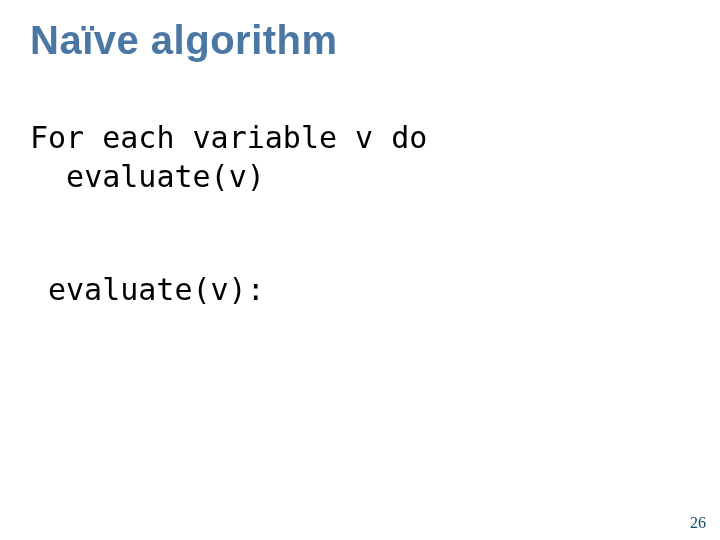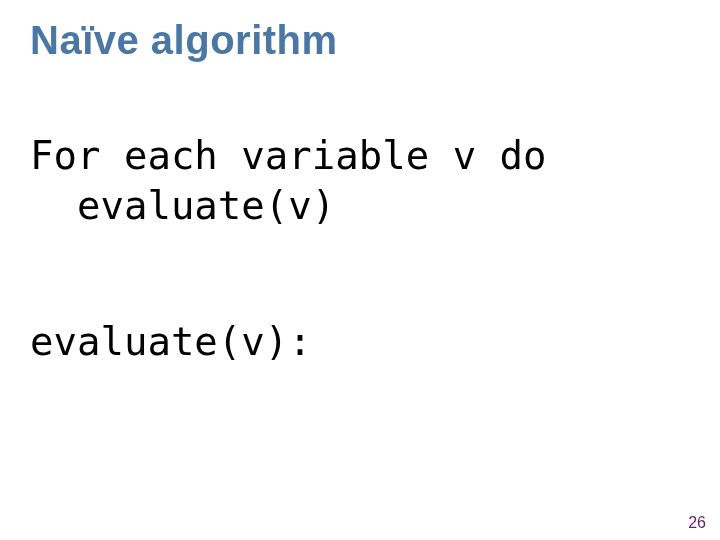--- a/index.html
+++ b/index.html
@@ -22,42 +22,43 @@
   .title {
     color: #4a77a4;
     font-weight: bold;
     font-size: 40px;
     letter-spacing: 0.5px;
     margin: 0 0 18px 0;
     font-family: Verdana, Geneva, sans-serif;
   }
   .code {
     font-family: "Lucida Console", Consolas, monospace;
-    font-size: 39px;
+    font-size: 30px;
     line-height: 1.28;
     color: #000000;
     white-space: pre;
     font-weight: 500;
   }
   .block1 {
     margin-bottom: 36px;
   }
   .block2-head {
     margin-bottom: 0;
+    margin-left: 18px;
   }
   .block2-body {
     padding-left: 34px;
   }
   .page-number {
     position: absolute;
     right: 14px;
     bottom: 8px;
     font-size: 16px;
-    color: #701a75;
-    font-family: Liberation Sans, sans-serif;
+    color: #0c4a6e;
+    font-family: Liberation Serif, serif;
   }
 </style>
 </head>
 <body>
 
 <div class="slide">
   <h1 class="title">Naïve algorithm</h1>
 
   <div class="code block1">
 <span>For each variable v do</span>

